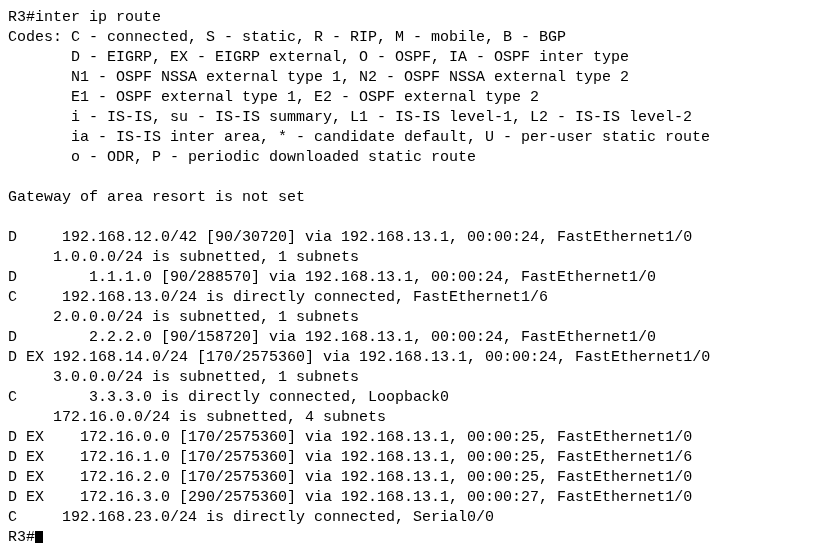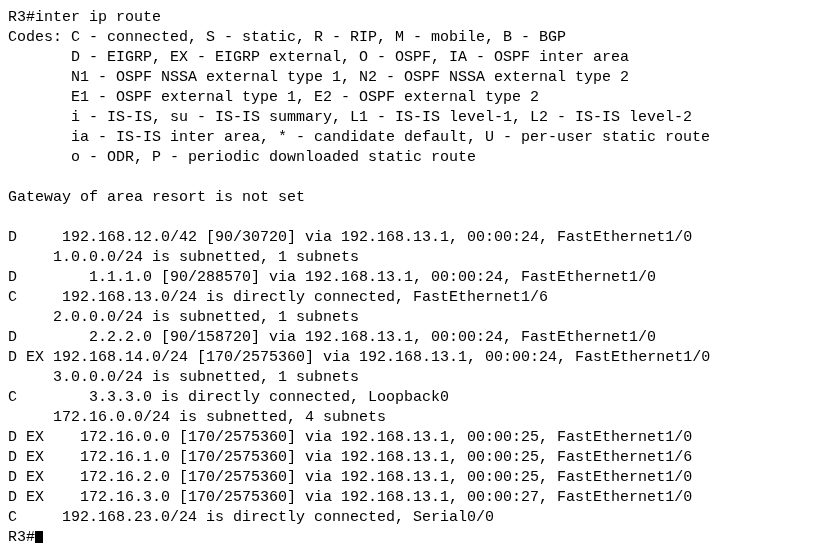--- a/index.html
+++ b/index.html
@@ -25,21 +25,21 @@
     height: 15px;
     background: #000000;
     vertical-align: text-bottom;
   }
 </style>
 </head>
 <body>
 
 <pre class="terminal"><span>R3#</span><span>inter ip route</span>
 <span>Codes: C - connected, S - static, R - RIP, M - mobile, B - BGP</span>
-       <span>D - EIGRP, EX - EIGRP external, O - OSPF, IA - OSPF inter area</span>
+       <span>D - EIGRP, EX - EIGRP external, O - OSPF, IA - OSPF inter type</span>
        <span>N1 - OSPF NSSA external type 1, N2 - OSPF NSSA external type 2</span>
        <span>E1 - OSPF external type 1, E2 - OSPF external type 2</span>
        <span>i - IS-IS, su - IS-IS summary, L1 - IS-IS level-1, L2 - IS-IS level-2</span>
        <span>ia - IS-IS inter area, * - candidate default, U - per-user static route</span>
        <span>o - ODR, P - periodic downloaded static route</span>
 
 <span>Gateway of area resort is not set</span>
 
 <span>D</span><span>     </span><span>192.168.12.0/42 [90/30720] via 192.168.13.1, 00:00:24, FastEthernet1/0</span>
 <span></span><span>     </span><span>1.0.0.0/24 is subnetted, 1 subnets</span>
@@ -47,15 +47,15 @@
 <span>C</span><span>     </span><span>192.168.13.0/24 is directly connected, FastEthernet1/6</span>
 <span></span><span>     </span><span>2.0.0.0/24 is subnetted, 1 subnets</span>
 <span>D</span><span>        </span><span>2.2.2.0 [90/158720] via 192.168.13.1, 00:00:24, FastEthernet1/0</span>
 <span>D EX</span><span> </span><span>192.168.14.0/24 [170/2575360] via 192.168.13.1, 00:00:24, FastEthernet1/0</span>
 <span></span><span>     </span><span>3.0.0.0/24 is subnetted, 1 subnets</span>
 <span>C</span><span>        </span><span>3.3.3.0 is directly connected, Loopback0</span>
 <span></span><span>     </span><span>172.16.0.0/24 is subnetted, 4 subnets</span>
 <span>D EX</span><span>    </span><span>172.16.0.0 [170/2575360] via 192.168.13.1, 00:00:25, FastEthernet1/0</span>
 <span>D EX</span><span>    </span><span>172.16.1.0 [170/2575360] via 192.168.13.1, 00:00:25, FastEthernet1/6</span>
 <span>D EX</span><span>    </span><span>172.16.2.0 [170/2575360] via 192.168.13.1, 00:00:25, FastEthernet1/0</span>
-<span>D EX</span><span>    </span><span>172.16.3.0 [170/2575360] via 192.168.13.1, 00:00:27, FastEthernet1/0</span>
+<span>D EX</span><span>    </span><span>172.16.3.0 [290/2575360] via 192.168.13.1, 00:00:27, FastEthernet1/0</span>
 <span>C</span><span>     </span><span>192.168.23.0/24 is directly connected, Serial0/0</span>
 <span>R3#</span><span class="cursor-block"></span></pre>
 
 </body></html>

